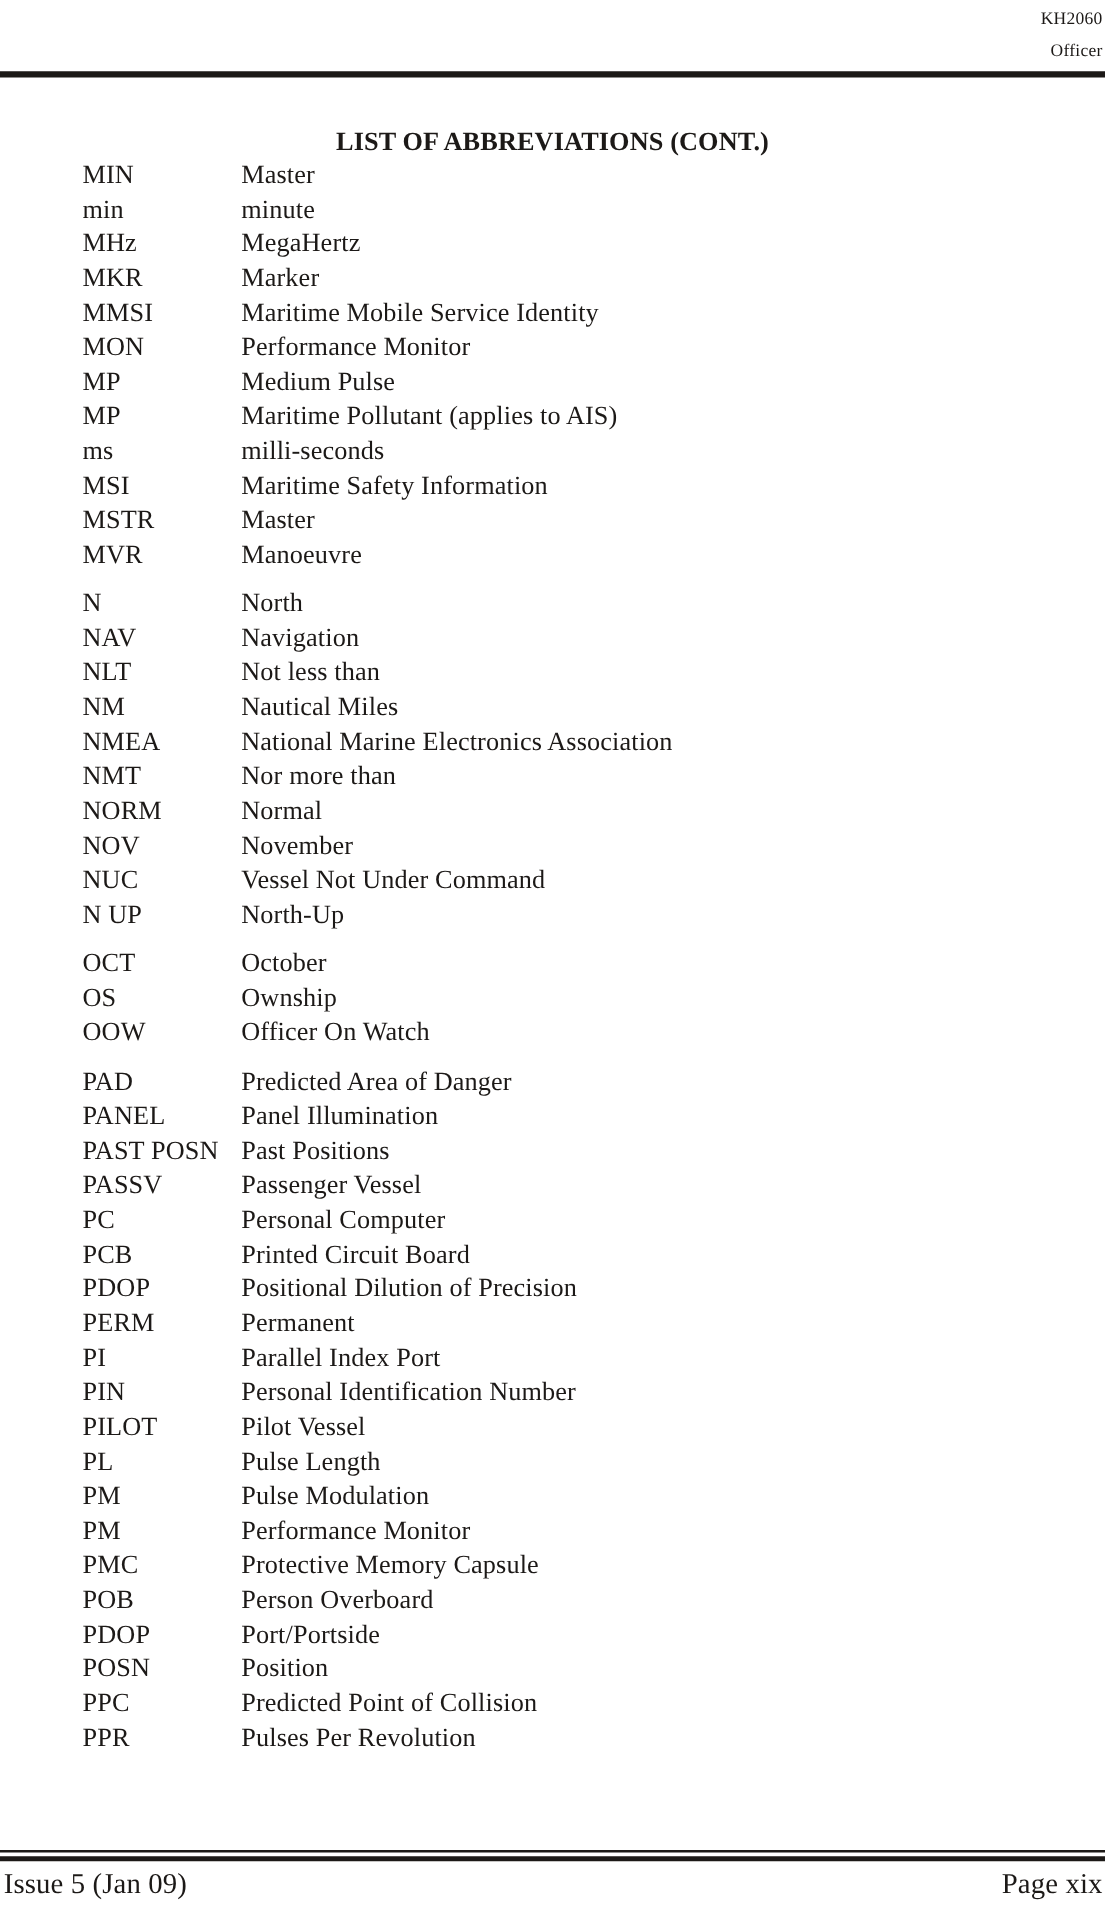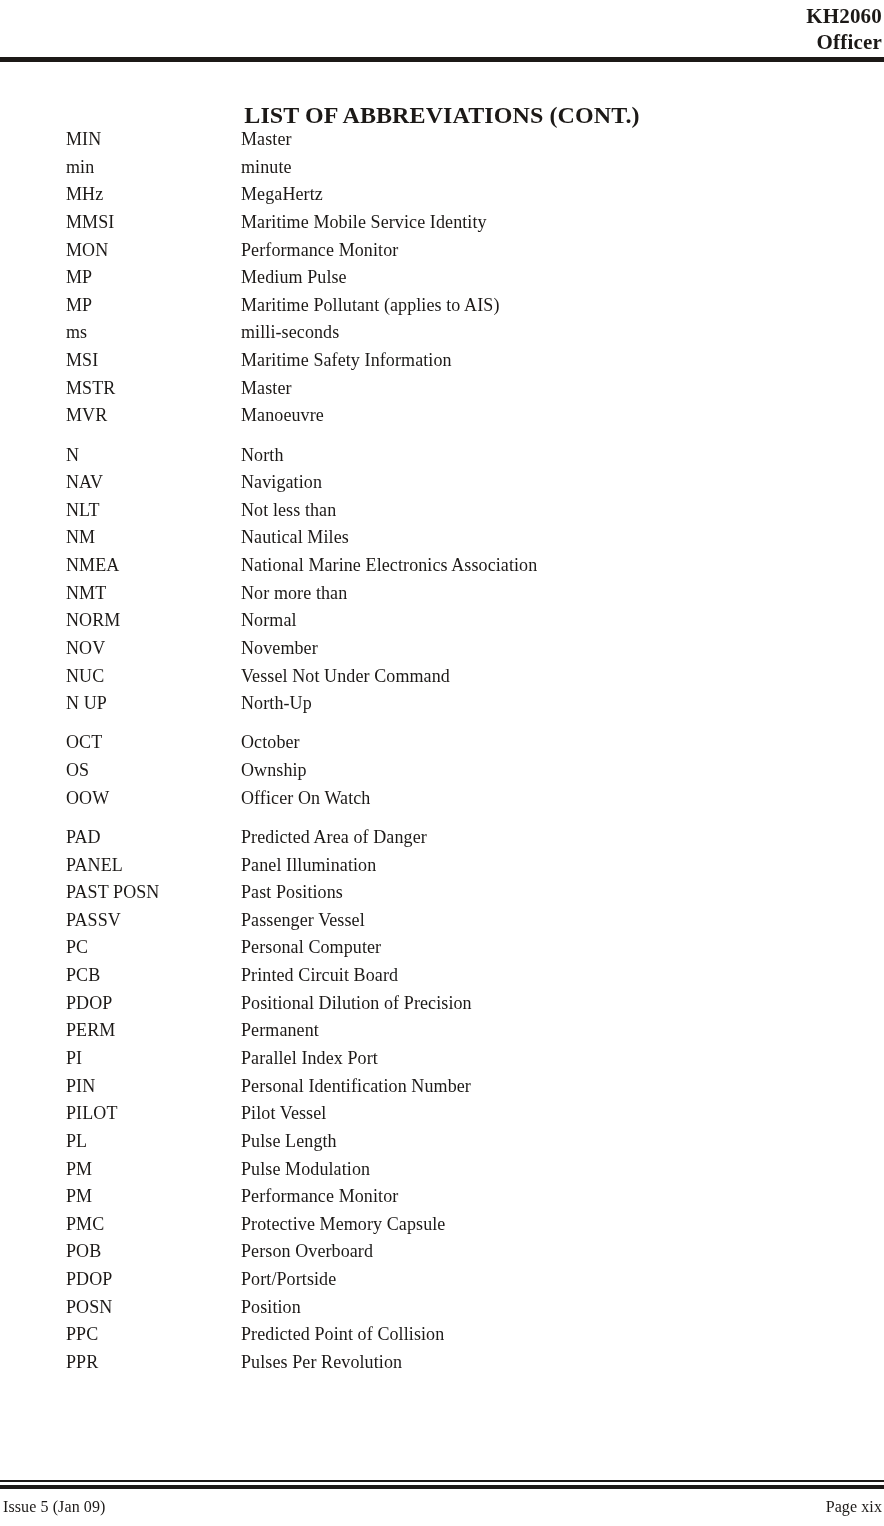--- a/index.html
+++ b/index.html
@@ -25,43 +25,42 @@
   .page-header {
     position: absolute;
     top: 0;
     left: 0;
     right: 0;
     padding-top: 3px;
     text-align: right;
   }
   .header-line {
     display: block;
-    font-size: 21px;
+    font-size: 14px;
     line-height: 26px;
     letter-spacing: 0.2px;
     padding-right: 2px;
-    font-weight: bold;
   }
   .header-rule {
     position: absolute;
     left: 0;
     right: 0;
     top: 57px;
     height: 5px;
     background: #1c1917;
   }
 
   
   .doc-title {
     position: absolute;
     top: 84px;
     left: 66px;
     right: 66px;
     text-align: center;
-    font-size: 24px;
+    font-size: 21px;
     font-weight: bold;
     line-height: 30px;
     letter-spacing: 0.1px;
     white-space: nowrap;
   }
 
   
   .abbrev-list {
     position: absolute;
     top: 126px;
@@ -71,24 +70,23 @@
   .abbrev-group {
     margin: 0;
   }
   .abbrev-group + .abbrev-group {
     margin-top: 11.5px;
   }
   .abbrev-row {
     display: flex;
     align-items: baseline;
     height: 27.65px;
-    font-size: 18px;
+    font-size: 21px;
     line-height: 27.65px;
     white-space: nowrap;
-    gap: 48px;
   }
   .abbrev-term {
     width: 127px;
     flex: 0 0 auto;
     letter-spacing: 0.1px;
   }
   .abbrev-def {
     flex: 1 1 auto;
     letter-spacing: 0.1px;
   }
@@ -111,21 +109,21 @@
     background: #1c1917;
   }
   .page-footer {
     position: absolute;
     left: 0;
     right: 0;
     top: 1493px;
     display: flex;
     justify-content: space-between;
     align-items: baseline;
-    font-size: 16px;
+    font-size: 23px;
     line-height: 27px;
     letter-spacing: 0.1px;
   }
   .footer-left { padding-left: 3px; }
   .footer-right { padding-right: 2px; }
 </style>
 </head>
 <body>
 
 <div class="page">
@@ -147,20 +145,24 @@
         </div>
         <div class="abbrev-row">
           <span class="abbrev-term">min</span>
           <span class="abbrev-def">minute</span>
         </div>
         <div class="abbrev-row">
           <span class="abbrev-term">MHz</span>
           <span class="abbrev-def">MegaHertz</span>
         </div>
         <div class="abbrev-row">
+          <span class="abbrev-term">MKR</span>
+          <span class="abbrev-def">Marker</span>
+        </div>
+        <div class="abbrev-row">
           <span class="abbrev-term">MMSI</span>
           <span class="abbrev-def">Maritime Mobile Service Identity</span>
         </div>
         <div class="abbrev-row">
           <span class="abbrev-term">MON</span>
           <span class="abbrev-def">Performance Monitor</span>
         </div>
         <div class="abbrev-row">
           <span class="abbrev-term">MP</span>
           <span class="abbrev-def">Medium Pulse</span>

